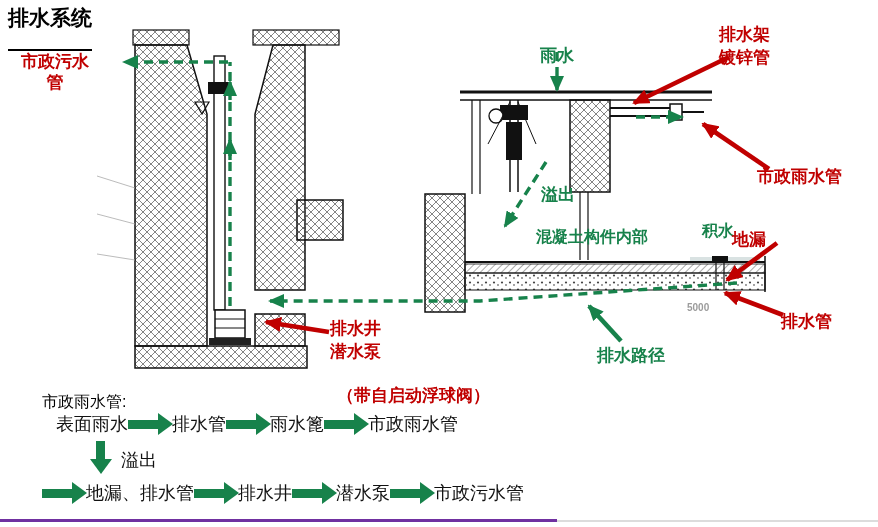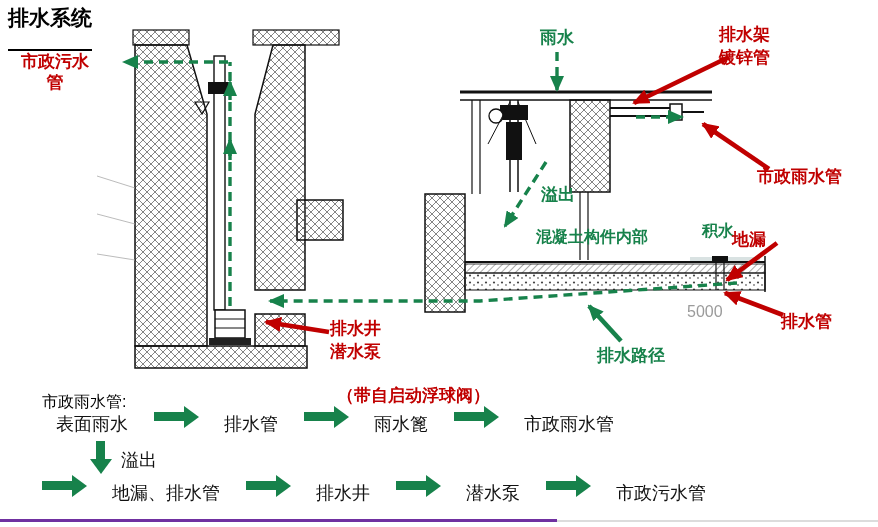--- a/index.html
+++ b/index.html
@@ -6,21 +6,21 @@
   :root{--green:#17824b;--red:#c00000;--purple:#7030a0;--dim:#9b9b9b}
   html,body{width:878px;height:527px}
   body{background:#fff;font-family:"Liberation Sans","DejaVu Sans",sans-serif;position:relative;overflow:hidden}
   #canvas{position:absolute;left:0;top:0;width:878px;height:527px;background:#fff}
   .abs{position:absolute}
   .lbl{position:absolute;font-weight:700;font-size:17px;line-height:1.25;white-space:nowrap}
   .red{color:var(--red)}
   .green{color:var(--green)}
   .title{position:absolute;left:8px;top:4px;font-size:21px;font-weight:700;color:#000;border-bottom:2.5px solid #000;padding-bottom:17px}
   .flow-text{font-size:18px;color:#111;white-space:nowrap}
-  .flow-row{position:absolute;display:flex;gap:26px}
+  .flow-row{position:absolute;display:flex;align-items:center;gap:0}
   .h-arrow{width:30px;height:9px;background:var(--green);position:relative;margin-right:14px;flex:0 0 auto}
   .h-arrow::after{content:"";position:absolute;left:100%;top:50%;transform:translateY(-50%);width:0;height:0;
     border-left:15px solid var(--green);border-top:11px solid transparent;border-bottom:11px solid transparent}
   .v-arrow{position:absolute;left:96px;top:441px;width:9px;height:18px;background:var(--green)}
   .v-arrow::after{content:"";position:absolute;top:100%;left:50%;transform:translateX(-50%);width:0;height:0;
     border-top:15px solid var(--green);border-left:11px solid transparent;border-right:11px solid transparent}
   .bar-purple{position:absolute;left:0;top:519px;width:557px;height:3px;background:var(--purple)}
   .bar-gray{position:absolute;left:557px;top:520px;width:321px;height:2px;background:#dcdcdc}
 </style>
 </head>
@@ -144,34 +144,34 @@
       <line x1="769" y1="169" x2="703" y2="124" marker-end="url(#ar)"></line>
       <line x1="777" y1="243" x2="727" y2="280" marker-end="url(#ar)"></line>
       <line x1="783" y1="315" x2="725" y2="293" marker-end="url(#ar)"></line>
       <line x1="329" y1="332" x2="266" y2="322" marker-end="url(#ar)"></line>
     </g>
   </svg>
 
   <div class="title">排水系统</div>
 
   <div class="lbl red" style="left:16px;top:51px;width:78px;white-space:normal;text-align:center">市政污水管</div>
-  <div class="lbl green" style="left:540px;top:27px">雨水</div>
+  <div class="lbl green" style="left:540px;top:45px">雨水</div>
   <div class="lbl red" style="left:719px;top:24px">排水架</div>
   <div class="lbl red" style="left:719px;top:47px">镀锌管</div>
   <div class="lbl red" style="left:757px;top:166px">市政雨水管</div>
   <div class="lbl green" style="left:541px;top:184px">溢出</div>
   <div class="lbl green" style="left:536px;top:227px;font-size:16px">混凝土构件内部</div>
   <div class="lbl green" style="left:702px;top:221px;font-size:16px">积水</div>
   <div class="lbl red" style="left:732px;top:229px">地漏</div>
   <div class="lbl red" style="left:781px;top:311px">排水管</div>
   <div class="lbl red" style="left:330px;top:318px">排水井</div>
   <div class="lbl red" style="left:330px;top:341px">潜水泵</div>
   <div class="lbl red" style="left:337px;top:385px">（带自启动浮球阀）</div>
   <div class="lbl green" style="left:597px;top:345px">排水路径</div>
-  <div class="lbl" style="left:687px;top:302px;color:var(--dim);font-weight:400;font-size:16px">5000</div>
+  <div class="lbl" style="left:687px;top:302px;color:var(--dim);font-weight:700;font-size:10px">5000</div>
 
   <div class="abs" style="left:42px;top:392px;font-size:16px;color:#000">市政雨水管:</div>
 
   <div class="flow-row" style="left:56px;top:412px">
     <span class="flow-text">表面雨水</span>
     <span class="h-arrow"></span>
     <span class="flow-text">排水管</span>
     <span class="h-arrow"></span>
     <span class="flow-text">雨水篦</span>
     <span class="h-arrow"></span>

